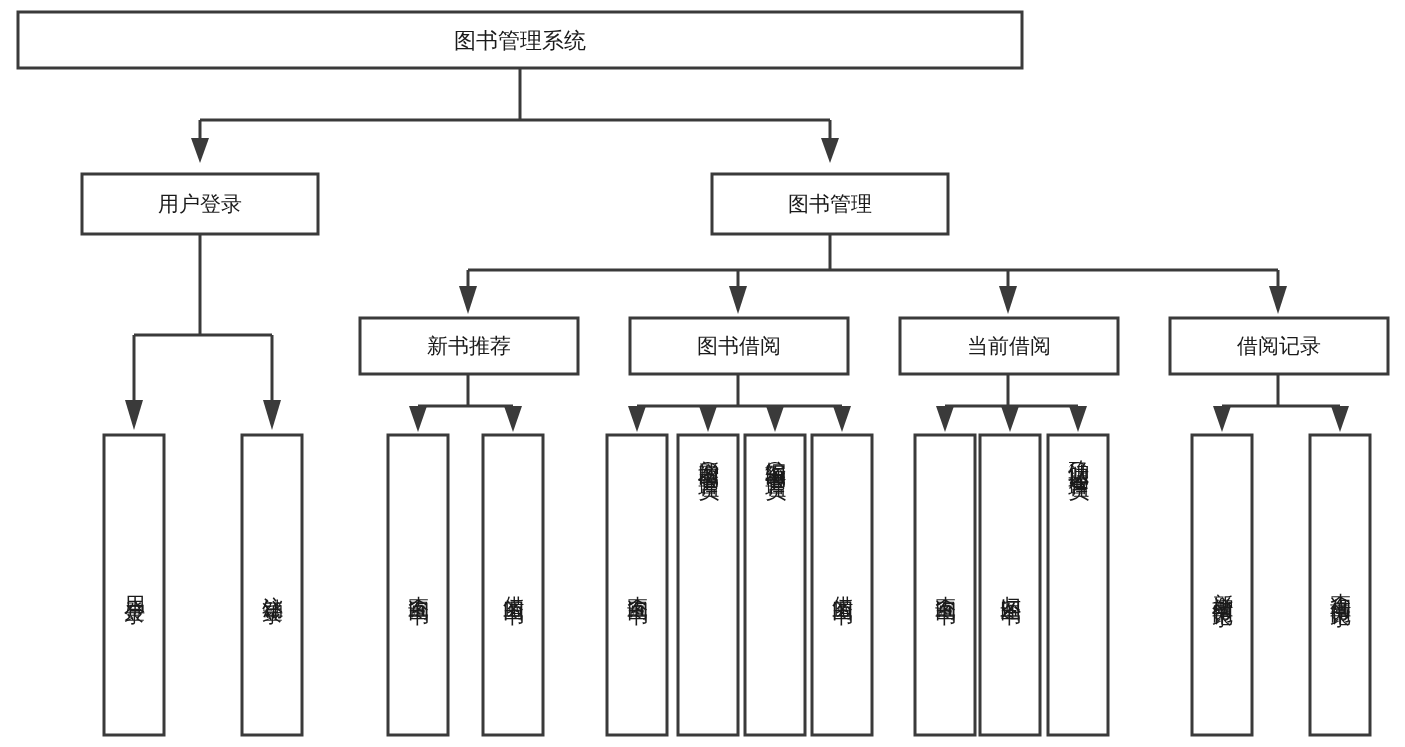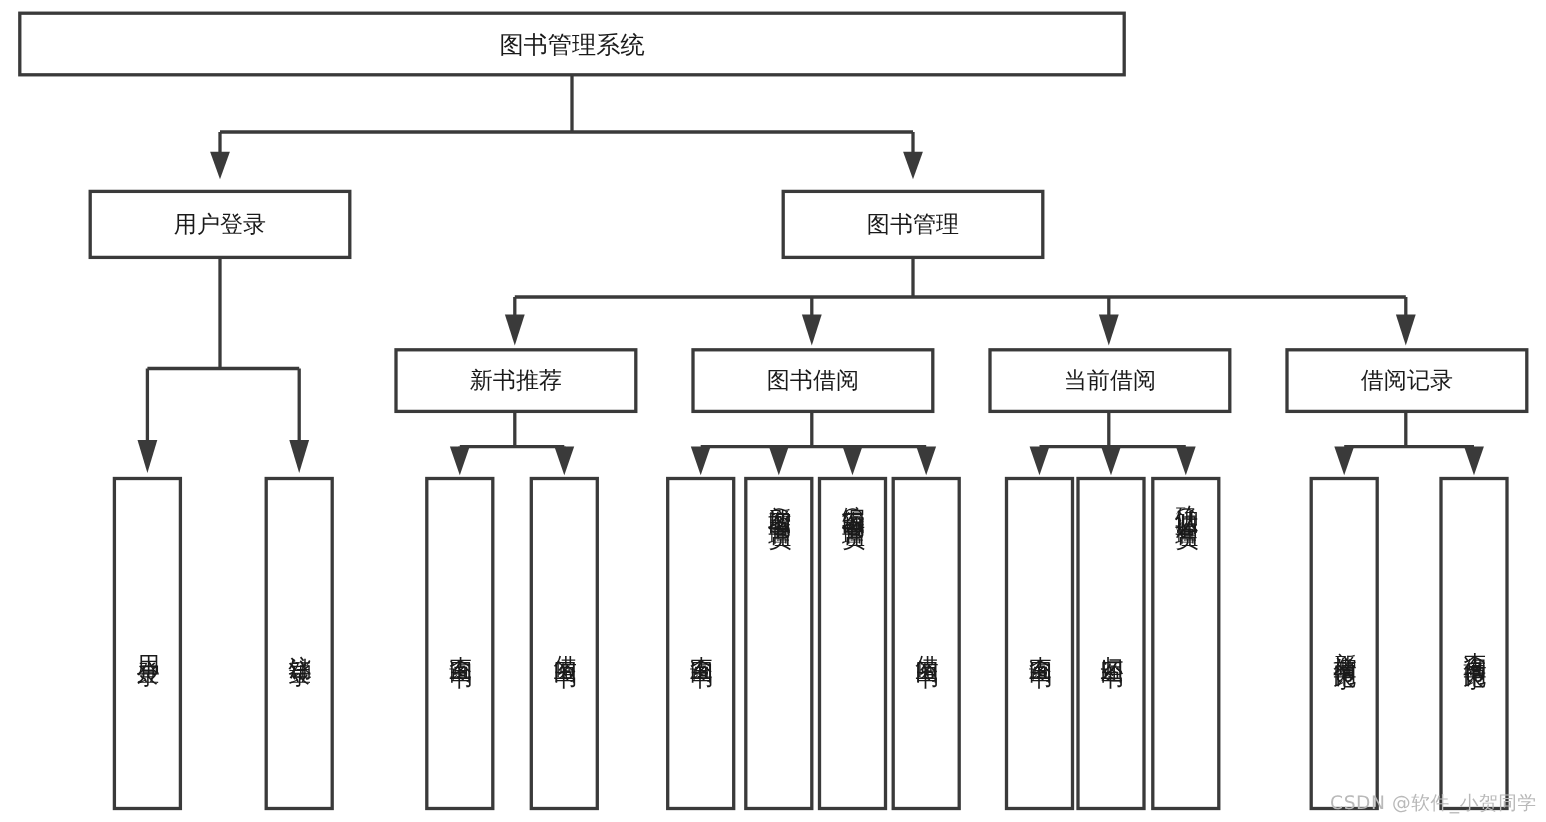--- a/index.html
+++ b/index.html
@@ -231,15 +231,14 @@
   <div class="vlabel-wrap" style="left:1048px; top:435px; width:60px; height:300px; align-items:flex-start; padding-top:8px; box-sizing:border-box;">
     <span class="vlabel">确认归还（管理员）</span>
   </div>
   <div class="vlabel-wrap" style="left:1192px; top:435px; width:60px; height:300px;">
     <span class="vlabel">新增借阅记录</span>
   </div>
   <div class="vlabel-wrap" style="left:1310px; top:435px; width:60px; height:300px;">
     <span class="vlabel">查询借阅记录</span>
   </div>
 
-  <div class="watermark">CSDN @软件_小贺同学</div>
 
 </div>
 
 </body></html>

